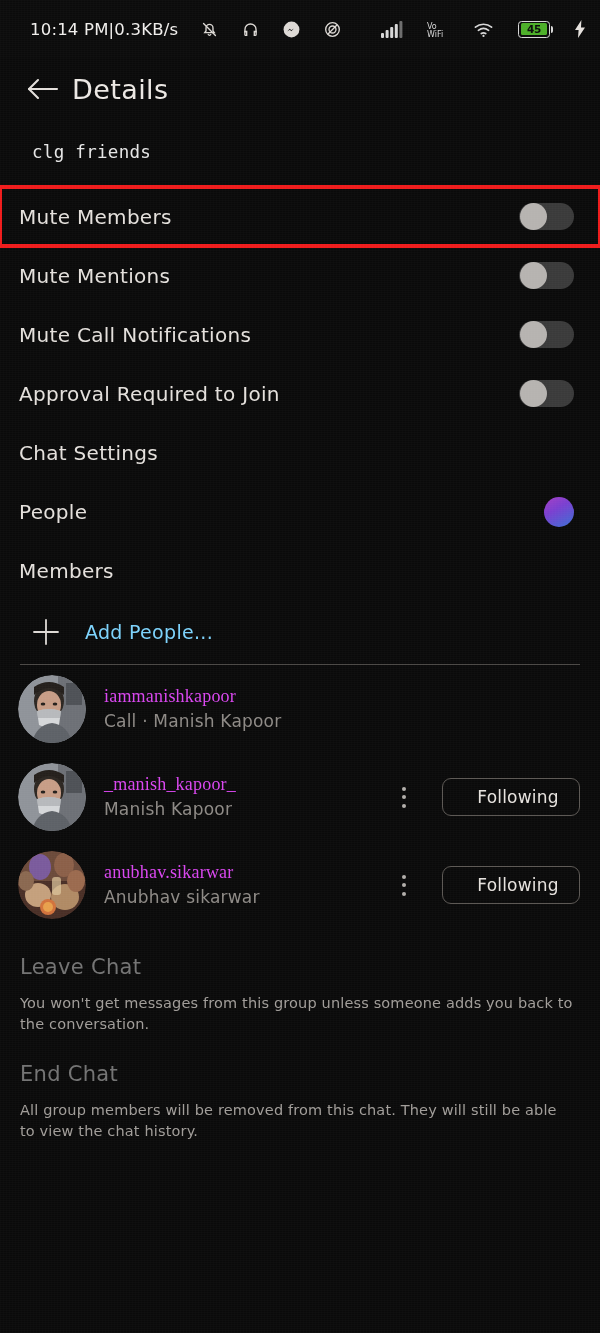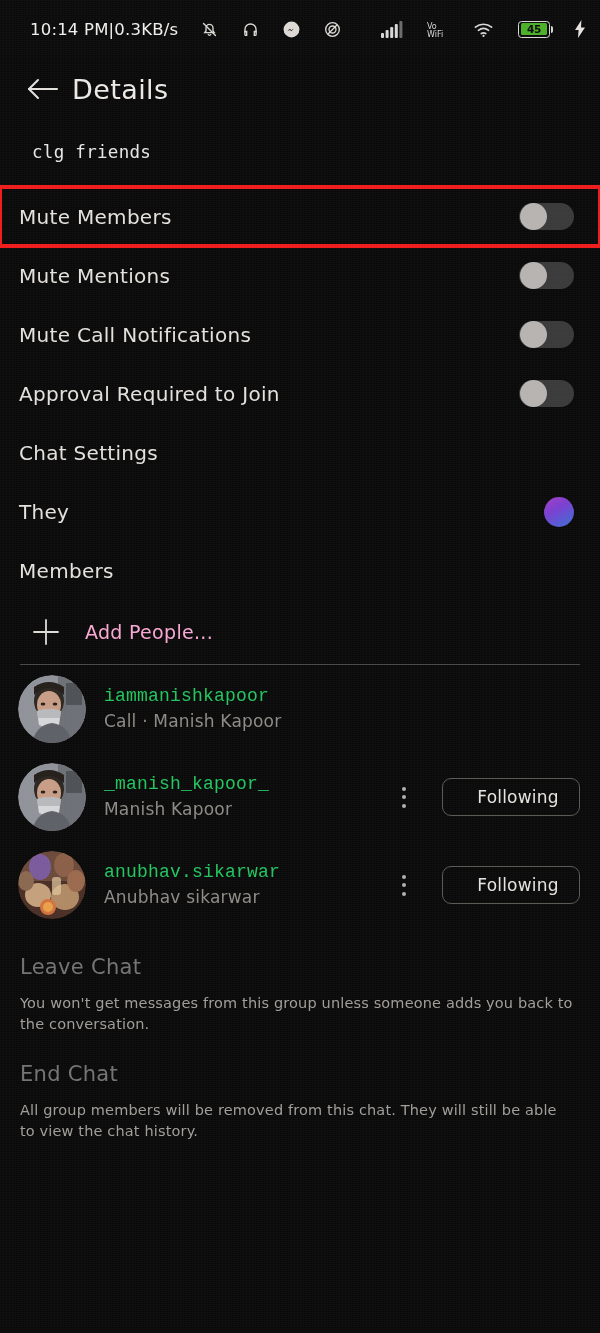--- a/index.html
+++ b/index.html
@@ -157,21 +157,21 @@
     height: 64px;
     display: flex;
     align-items: center;
     gap: 23px;
     padding: 0 26px 0 30px;
     cursor: pointer;
   }
   .plus-icon { width: 32px; height: 32px; flex: none; }
   .addpeople-label {
     font-size: 19px;
-    color: #f9a8d4;
+    color: #7dd3fc;
     letter-spacing: .3px;
   }
 
   
   .member {
     height: 88px;
     display: flex;
     align-items: center;
     padding: 0 20px 0 18px;
     gap: 18px;
@@ -181,24 +181,24 @@
     border-radius: 50%;
     flex: none;
     overflow: hidden;
     position: relative;
   }
   .avatar svg { display: block; width: 100%; height: 100%; }
 
   .member-text { flex: 1 1 auto; min-width: 0; }
   .member-username {
     font-size: 18px;
-    color: #22c55e;
+    color: #d946ef;
     letter-spacing: .2px;
     line-height: 1.35;
-    font-family: Liberation Mono, monospace;
+    font-family: Liberation Serif, serif;
   }
   .member-sub {
     font-size: 17px;
     color: #8e8a86;
     letter-spacing: .2px;
     line-height: 1.4;
     margin-top: 2px;
   }
 
   .kebab {
@@ -364,21 +364,21 @@
     <span class="toggle">
         <span class="toggle-knob"></span>
       </span>
   </div>
 
   <div class="srow">
     <span class="srow-label">Chat Settings</span>
   </div>
 
   <div class="srow">
-    <span class="srow-label">They</span>
+    <span class="srow-label">People</span>
     <span class="theme-dot"></span>
   </div>
 
   <div class="srow">
     <span class="srow-label">Members</span>
   </div>
 </div>
 
 <div class="addpeople">
   <svg class="plus-icon" viewBox="0 0 32 32" stroke="#ddd9d5" stroke-width="1.8" stroke-linecap="round">

